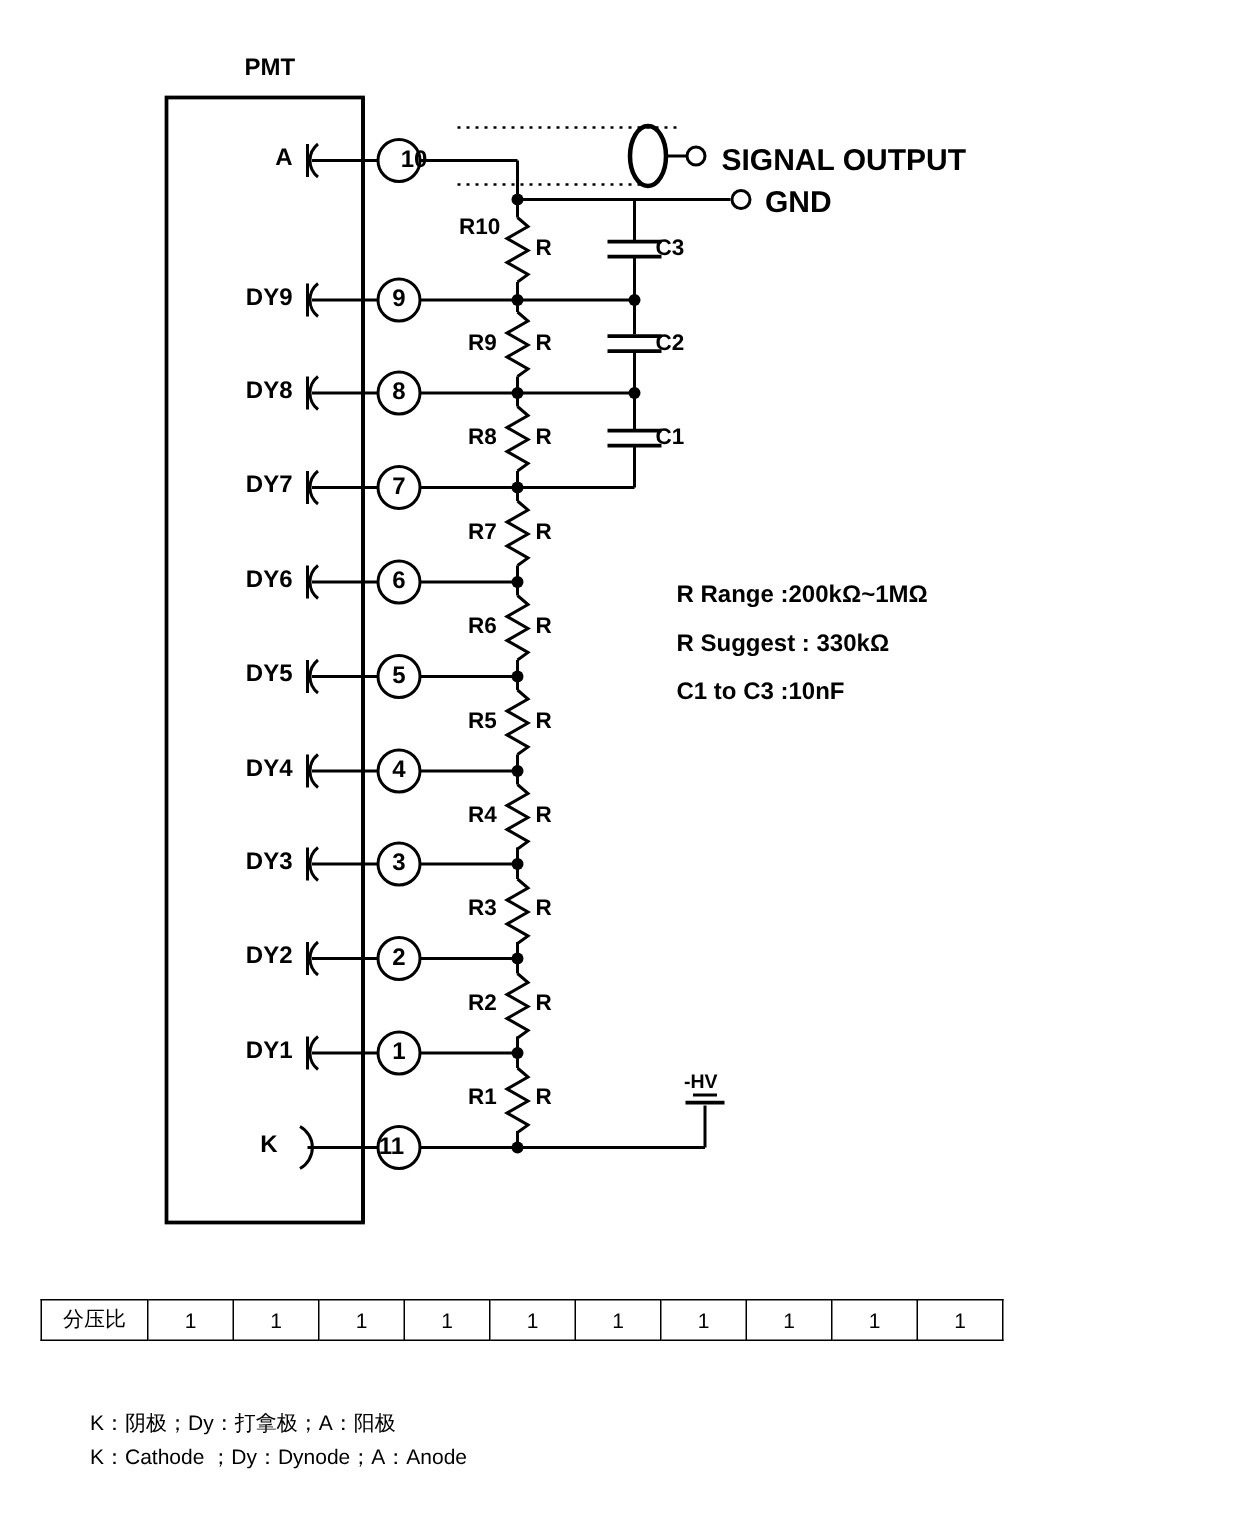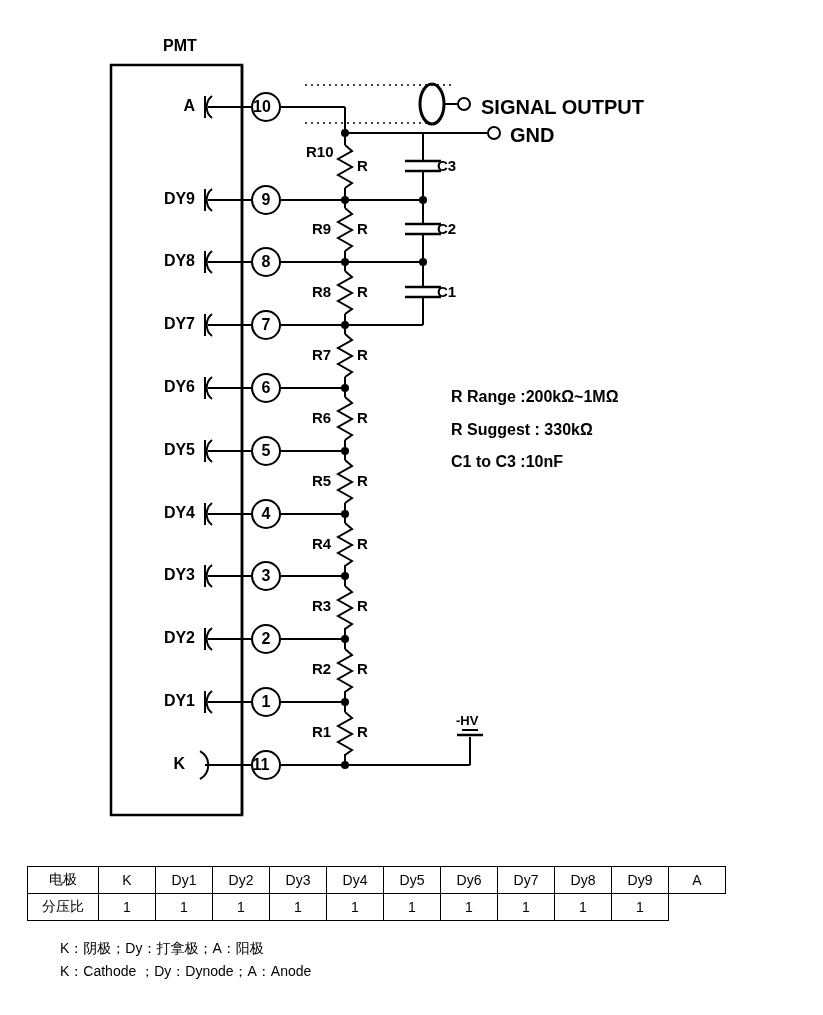--- a/index.html
+++ b/index.html
@@ -270,21 +270,21 @@
 <div class="lbl pin-label" style="left:140px; top:252px; width:55px;">DY8</div>
 <div class="lbl pin-label" style="left:140px; top:315px; width:55px;">DY7</div>
 <div class="lbl pin-label" style="left:140px; top:378px; width:55px;">DY6</div>
 <div class="lbl pin-label" style="left:140px; top:441px; width:55px;">DY5</div>
 <div class="lbl pin-label" style="left:140px; top:504px; width:55px;">DY4</div>
 <div class="lbl pin-label" style="left:140px; top:566px; width:55px;">DY3</div>
 <div class="lbl pin-label" style="left:140px; top:629px; width:55px;">DY2</div>
 <div class="lbl pin-label" style="left:140px; top:692px; width:55px;">DY1</div>
 <div class="lbl pin-label" style="left:140px; top:755px; width:45px;">K</div>
 
-<div class="lbl pin-num" style="left:248px; top:98px; width:28px;">10</div>
+<div class="lbl pin-num" style="left:262px; top:98px; width:28px;">10</div>
 <div class="lbl pin-num" style="left:252px; top:191px; width:28px;">9</div>
 <div class="lbl pin-num" style="left:252px; top:253px; width:28px;">8</div>
 <div class="lbl pin-num" style="left:252px; top:316px; width:28px;">7</div>
 <div class="lbl pin-num" style="left:252px; top:379px; width:28px;">6</div>
 <div class="lbl pin-num" style="left:252px; top:442px; width:28px;">5</div>
 <div class="lbl pin-num" style="left:252px; top:505px; width:28px;">4</div>
 <div class="lbl pin-num" style="left:252px; top:567px; width:28px;">3</div>
 <div class="lbl pin-num" style="left:252px; top:630px; width:28px;">2</div>
 <div class="lbl pin-num" style="left:252px; top:693px; width:28px;">1</div>
 <div class="lbl pin-num" style="left:252px; top:756px; width:18px;">11</div>
@@ -326,34 +326,20 @@
 <div class="lbl node-label" style="left:481px; top:96px;">SIGNAL  OUTPUT</div>
 <div class="lbl node-label" style="left:510px; top:124px;text-align:right;">GND</div>
 <div class="lbl hv" style="left:456px; top:713px;">-HV</div>
 
 <div class="lbl note" style="left:451px; top:388px;">R Range :200kΩ~1MΩ</div>
 <div class="lbl note" style="left:451px; top:421px;">R Suggest : 330kΩ</div>
 <div class="lbl note" style="left:451px; top:453px;">C1 to C3 :10nF</div>
 
 <table class="divider">
   <tbody>
-      <tr>
-    <td class="hdr-cell">电极</td>
-    <td class="nm-cell">K</td>
-    <td class="nm-cell">Dy1</td>
-    <td class="nm-cell">Dy2</td>
-    <td class="nm-cell">Dy3</td>
-    <td class="nm-cell">Dy4</td>
-    <td class="nm-cell">Dy5</td>
-    <td class="nm-cell">Dy6</td>
-    <td class="nm-cell">Dy7</td>
-    <td class="nm-cell">Dy8</td>
-    <td class="nm-cell">Dy9</td>
-    <td class="nm-cell">A</td>
-  </tr>
   <tr>
     <td class="hdr-cell">分压比</td>
     <td class="v-cell">1</td>
     <td class="v-cell">1</td>
     <td class="v-cell">1</td>
     <td class="v-cell">1</td>
     <td class="v-cell">1</td>
     <td class="v-cell">1</td>
     <td class="v-cell">1</td>
     <td class="v-cell">1</td>

